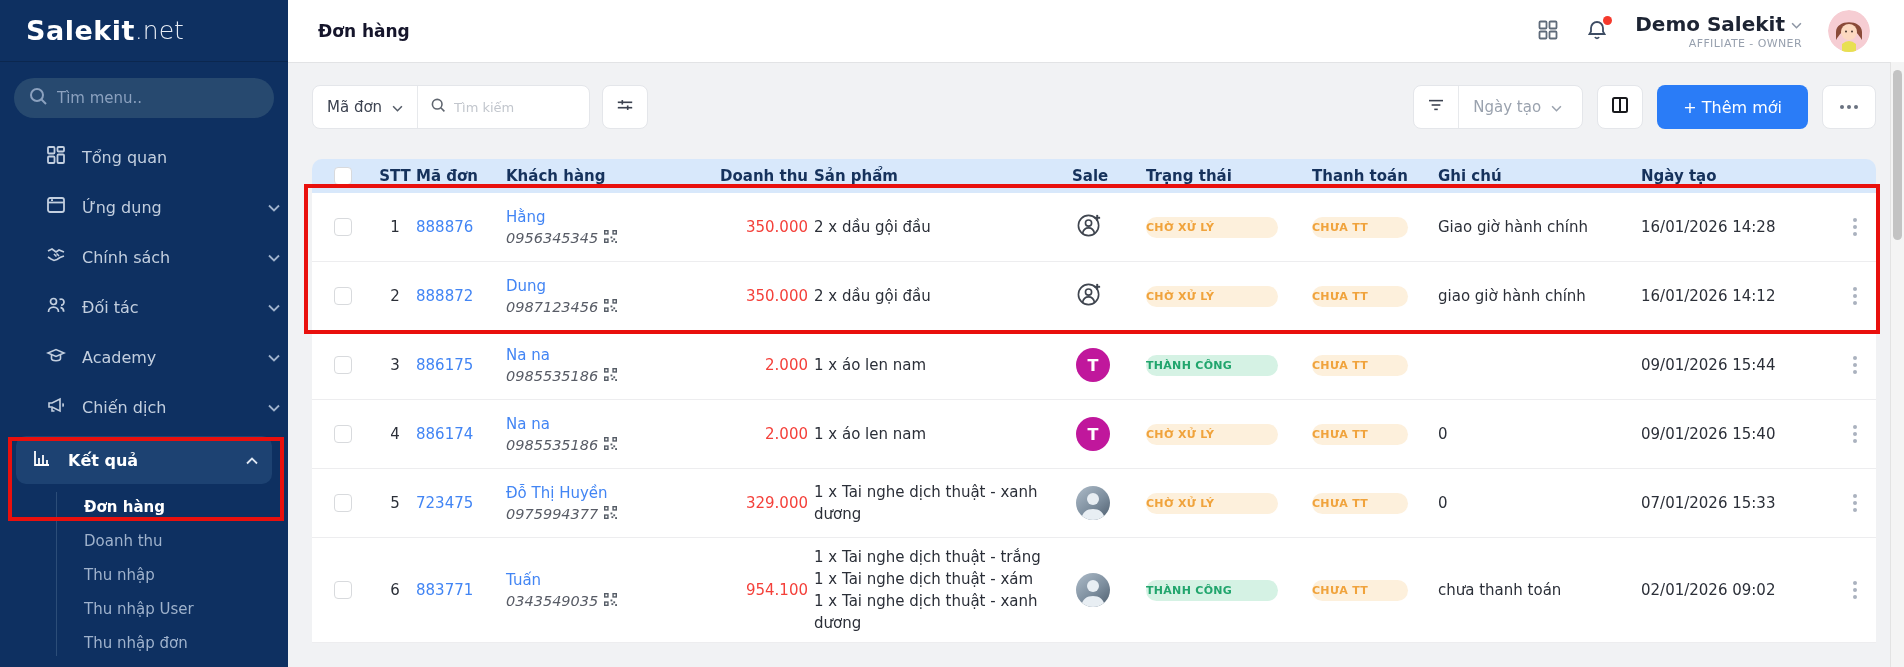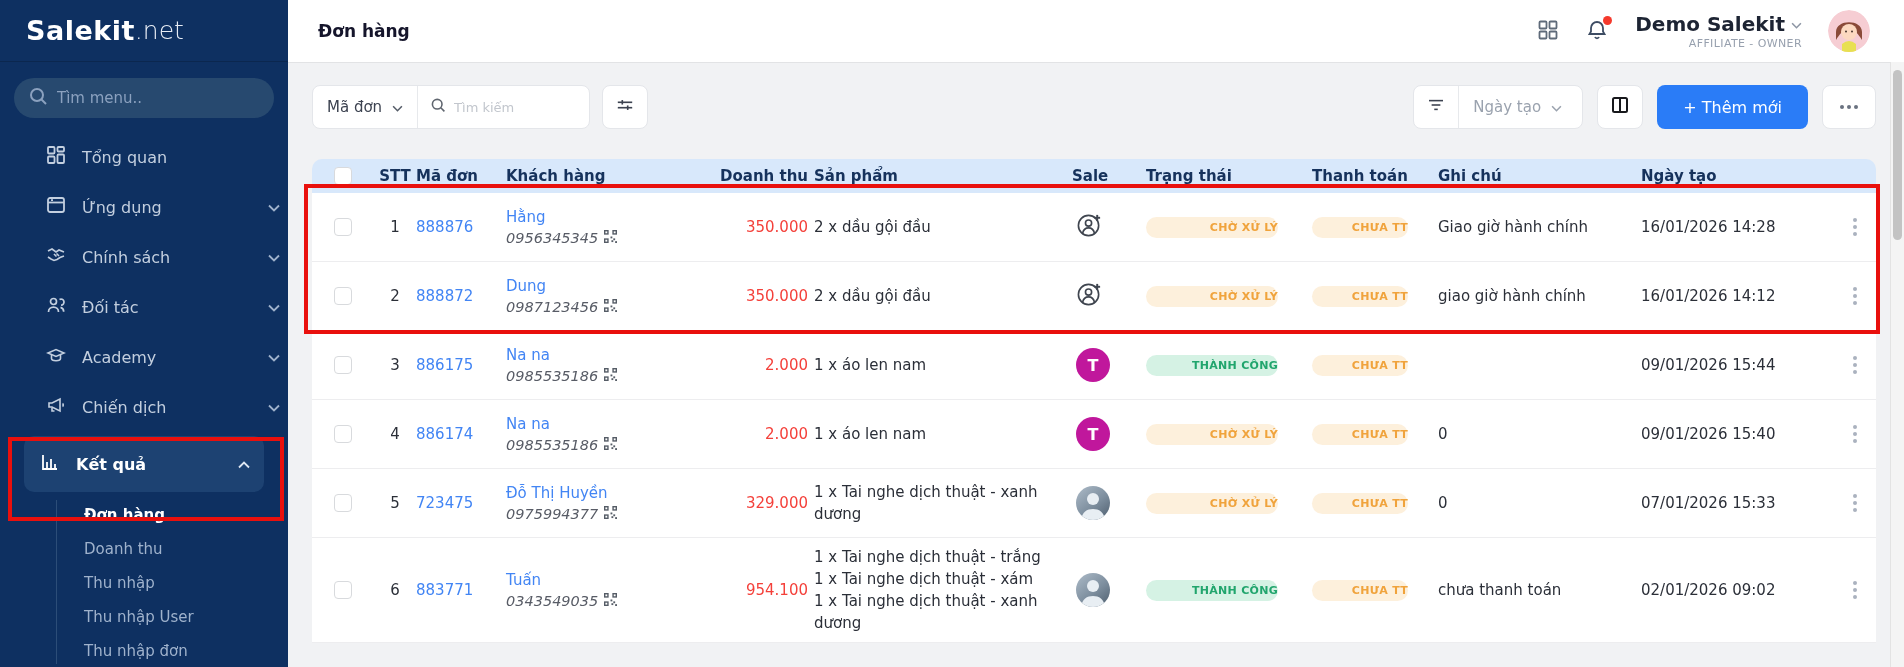--- a/index.html
+++ b/index.html
@@ -13,21 +13,21 @@
   .logo-main { color:#fff; font-weight:bold; font-size:27px; letter-spacing:.5px; }
   .logo-suffix { color:#e8edf5; font-size:25px; font-weight:300; }
   .side-search { margin:16px 14px 8px 14px; height:40px; background:#27496f; border-radius:21px; display:flex; align-items:center; padding:0 14px; gap:9px; }
   .side-search svg { flex:0 0 auto; }
   .side-search-input { background:transparent; border:none; outline:none; color:#9db0ca; font-size:15px; width:100%; font-family:inherit; }
   .side-search-input::placeholder { color:#8ba1bf; }
   .nav { margin-top:14px; }
   .nav-item { height:50px; display:flex; align-items:center; gap:16px; padding:0 8px 0 24px; cursor:pointer; color:#c3cfdf;margin-left:22px; }
   .nav-item .nav-label { font-size:16px; }
   .nav-item .spacer { flex:1; }
-  .nav-item.active-parent { background:#1d4272; border-radius:10px; margin:0 24px; padding:0 14px 0 16px; color:#fff; height:56px; margin-top:4px; margin-bottom:4px; }
+  .nav-item.active-parent { background:#1d4272; border-radius:10px; margin:0 16px; padding:0 14px 0 16px; color:#fff; height:48px; margin-top:4px; margin-bottom:4px; }
   .nav-item.active-parent .nav-label { font-weight:bold; }
   .submenu { position:relative; margin-top:6px; }
   .submenu:before { content:""; position:absolute; left:56px; top:2px; bottom:4px; width:1px; background:#2c4d78; }
   .submenu-item { height:34px; display:flex; align-items:center; padding-left:84px; color:#9fb2cc; font-size:15px; cursor:pointer; }
   .submenu-item.active { color:#ffffff; font-weight:bold; }
   .icon20 { width:20px; height:20px; }
 
   
   .annotation { position:absolute; border:4px solid #e9100d; pointer-events:none; z-index:9; }
   .annotation-sidebar { left:8px; top:437px; width:276px; height:84px; }
@@ -75,21 +75,21 @@
   .cell-checkbox { display:flex; justify-content:center; }
   .checkbox { width:18px; height:18px; border:1.5px solid #d8dadd; border-radius:4px; background:#fff; cursor:pointer; }
   .cell-stt { text-align:center; color:#2b2f38; }
   .order-link { color:#4285f4; text-decoration:none; cursor:pointer; }
   .customer-name { color:#4285f4; cursor:pointer; display:inline-block; margin-bottom:3px; }
   .phone-line { display:flex; align-items:center; gap:6px; color:#585c66; }
   .phone { font-style:italic; font-size:14.5px; }
   .cell-revenue { text-align:right; padding-right:6px; color:#f4403a; }
   .cell-products { line-height:22px; color:#2b2f38; padding-right:14px; }
   .cell-sale { display:flex; padding-left:14px; }
-  .badge { display:inline-block; border-radius:15px; font-size:11px; font-weight:bold; letter-spacing:.3px; text-align:right; padding:4px 0; }
+  .badge { display:inline-block; border-radius:15px; font-size:11px; font-weight:bold; letter-spacing:.3px; text-align:left; padding:4px 0; }
   .badge--pending { background:#fdf0dc; color:#f0a33c; }
   .badge--success { background:#d5f2e4; color:#21a56d; }
   .status-badge { min-width:132px; }
   .payment-badge { min-width:96px; }
   .cell-note { color:#2b2f38; padding-right:10px; }
   .cell-date { color:#2b2f38; }
   .kebab-btn { background:none; border:none; cursor:pointer; display:flex; justify-content:center; width:100%; padding:8px 0; }
   .kebab { width:4px; height:4px; border-radius:50%; background:#aab2bf; box-shadow:0 -7px 0 #aab2bf, 0 7px 0 #aab2bf; }
   .letter-avatar { width:34px; height:34px; border-radius:50%; background:#c0179c; color:#fff; font-weight:bold; font-size:16px; display:flex; align-items:center; justify-content:center; }
   .photo-avatar { width:34px; height:34px; border-radius:50%; background:linear-gradient(140deg,#aebcc9 0%,#7d8e9e 55%,#4e5e6e 100%); display:flex; align-items:flex-end; justify-content:center; overflow:hidden; }

